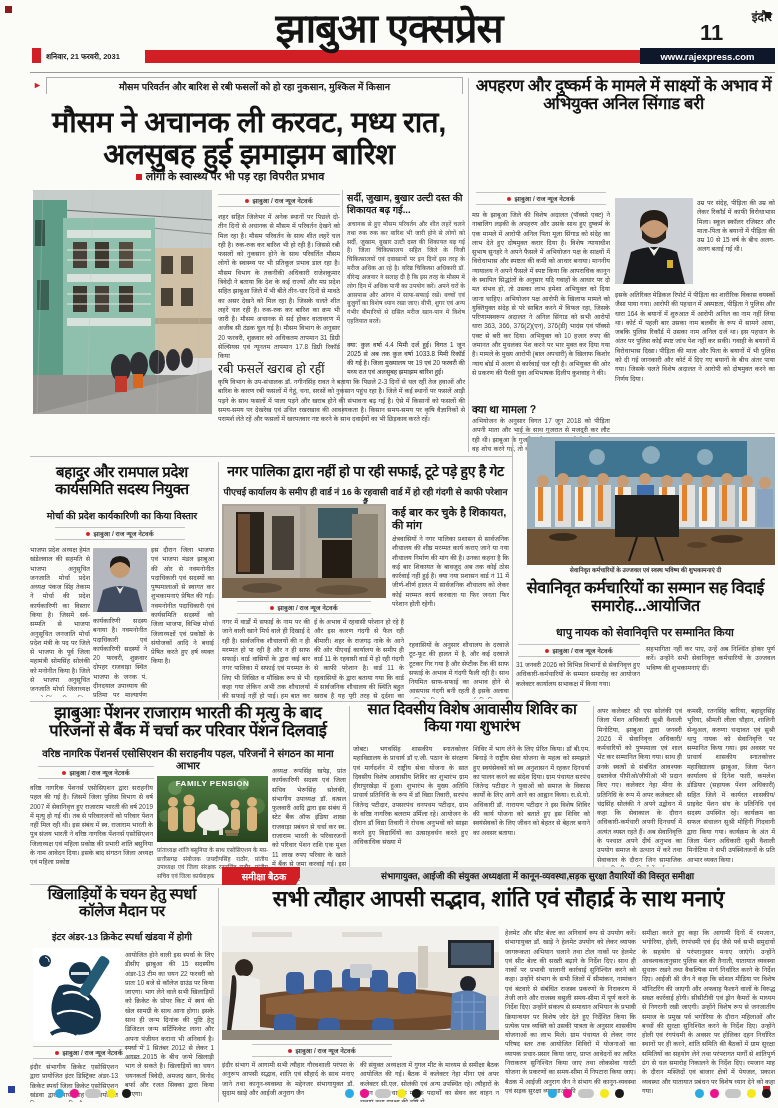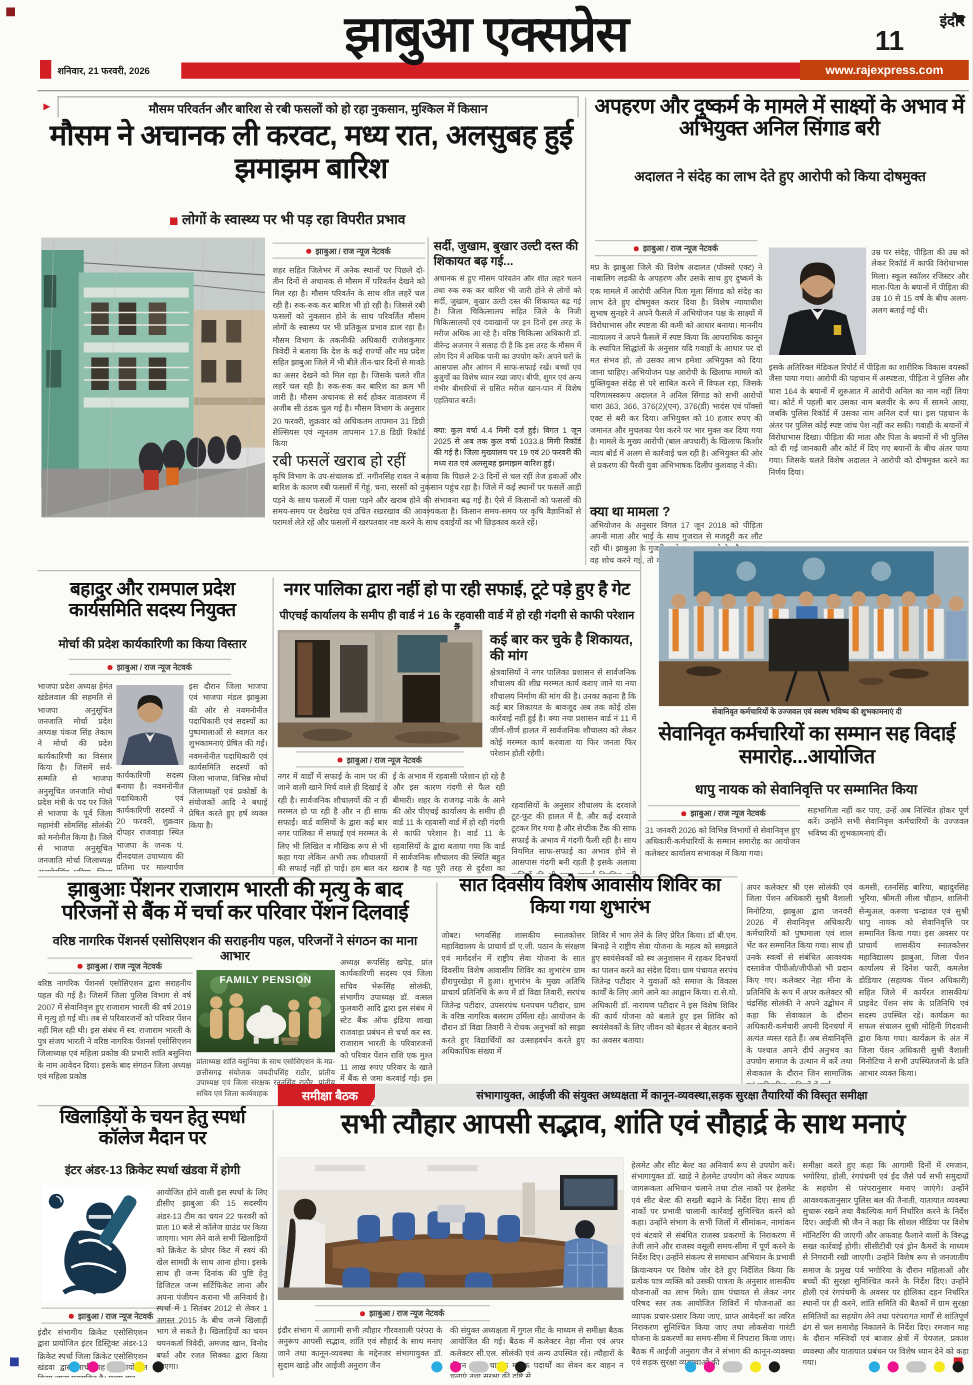--- a/index.html
+++ b/index.html
@@ -28,31 +28,31 @@
 <body>
 
 <div id="page">
 
   <div class="corner" style="left:5px;top:6px;background:#8c1b1e"></div>
   <div class="corner" style="left:765px;top:12px;background:#1a1a1a;width:6px;height:6px"></div>
   <div class="corner" style="left:8px;top:1086px;background:#2b3f9e"></div>
   <div class="corner" style="left:763px;top:1086px;background:#d21f26"></div>
 
   <div class="abs" style="left:32px;top:48px;width:9px;height:15px;background:#d21f26"></div>
-  <div class="abs" style="left:46px;top:51px;font-size:7.5px;font-weight:700">शनिवार, 21 फरवरी, 2026</div>
+  <div class="abs" style="left:46px;top:51px;font-size:7.5px;font-weight:700">शनिवार, 21 फरवरी, 2031</div>
   <div class="abs" style="left:145px;top:50px;width:495px;height:13px;background:#d21f26"></div>
-  <div class="abs" style="left:640px;top:48px;width:135px;height:16px;background:#c2410c;color:#fff;font-size:9.5px;font-weight:700;display:flex;align-items:center;justify-content:center">www.rajexpress.com</div>
+  <div class="abs" style="left:640px;top:48px;width:135px;height:16px;background:#0f172a;color:#fff;font-size:9.5px;font-weight:700;display:flex;align-items:center;justify-content:center">www.rajexpress.com</div>
   <div class="abs hl" style="left:219px;top:6px;width:340px;font-size:40px;letter-spacing:-1px">झाबुआ एक्सप्रेस</div>
   <div class="abs" style="left:700px;top:8px;width:72px;text-align:right;font-size:12px;font-weight:700">इंदौर</div>
   <div class="abs" style="left:700px;top:20px;width:72px;text-align:left;font-size:22px;font-weight:800">11</div>
   <div class="rh" style="left:30px;top:72px;width:745px;background:#999"></div>
 
   <div class="abs" style="left:33px;top:80px;color:#d21f26;font-size:9px">►</div>
   <div class="abs" style="left:46px;top:77px;width:417px;height:17px;border:1px solid #adadad;border-bottom:none;display:flex;align-items:center;justify-content:center;font-size:9.5px;font-weight:700;color:#222">मौसम परिवर्तन और बारिश से रबी फसलों को हो रहा नुकसान, मुश्किल में किसान</div>
-  <div class="abs hl" style="left:33px;top:96px;width:432px;font-size:23px">मौसम ने अचानक ली करवट, मध्य रात, अलसुबह हुई झमाझम बारिश</div>
+  <div class="abs hl" style="left:33px;top:106px;width:432px;font-size:29px">मौसम ने अचानक ली करवट, मध्य रात, अलसुबह हुई झमाझम बारिश</div>
   <div class="abs" style="left:70px;top:170px;width:320px;display:flex;align-items:center;justify-content:center">
     <span class="rsq"></span>
     <span class="sub" style="font-size:11px">लोगों के स्वास्थ्य पर भी पड़ रहा विपरीत प्रभाव</span>
   </div>
 
   <div class="photo" style="left:33px;top:190px;width:179px;height:224px">
     <svg width="179" height="224" viewBox="0 0 179 224">
       <rect width="179" height="70" fill="#c7cdca"></rect>
       <line x1="0" y1="18" x2="179" y2="30" stroke="#6a6f6d" stroke-width="1"></line>
       <line x1="0" y1="26" x2="179" y2="44" stroke="#6a6f6d" stroke-width="0.7"></line>
@@ -113,21 +113,20 @@
   <div class="abs bt" style="left:347px;top:220px;width:118px;height:114px;font-size:6.1px">अचानक से हुए मौसम परिवर्तन और शीत लहरें चलने तथा रुक रुक कर बारिश भी जारी होने से लोगों को सर्दी, जुखाम, बुखार उल्टी दस्त की शिकायत बढ़ गई है। जिला चिकित्सालय सहित जिले के निजी चिकित्सालयों एवं दवाखानों पर इन दिनों इस तरह के मरीज अधिक आ रहे है। वरिष्ठ चिकित्सा अधिकारी डॉ. वीरेन्द्र अजनार ने सलाह दी है कि इस तरह के मौसम में लोग दिन में अधिक पानी का उपयोग करें। अपने घरों के आसपास और आंगन में साफ-सफाई रखें। बच्चों एवं बुजुर्गों का विशेष ध्यान रखा जाए। बीपी, शुगर एवं अन्य गंभीर बीमारियों से ग्रसित मरीज खान-पान में विशेष एहतियात बरतें।</div>
   <div class="abs bt" style="left:347px;top:340px;width:118px;height:58px;font-size:6.3px;color:#2c2c2c">क्या: कुल वर्षा 4.4 मिमी दर्ज हुई। विगत 1 जून 2025 से अब तक कुल वर्षा 1033.8 मिमी रिकॉर्ड की गई है। जिला मुख्यालय पर 19 एवं 20 फरवरी की मध्य रात एवं अलसुबह झमाझम बारिश हुई।</div>
 
   <div class="abs" style="left:218px;top:360px;width:200px;font-size:12.5px;font-weight:400">रबी फसलें खराब हो रहीं</div>
   <div class="abs bt" style="left:218px;top:377px;width:247px;height:56px">कृषि विभाग के उप-संचालक डॉ. नगीनसिंह रावत ने बताया कि पिछले 2-3 दिनों से चल रहीं तेज हवाओं और बारिश के कारण रबी फसलों में गेहूं, चना, सरसों को नुकसान पहुंच रहा है। जिले में कई स्थानों पर फसलें आड़ी पड़ने के साथ फसलों में पाला पड़ने और खराब होने की संभावना बढ़ गई है। ऐसे में किसानों को फसलों की समय-समय पर देखरेख एवं उचित रखरखाव की आवश्यकता है। किसान समय-समय पर कृषि वैज्ञानिकों से परामर्श लेते रहें और फसलों में खरपतवार नष्ट करने के साथ दवाईयों का भी छिड़काव करते रहें।</div>
 
   <div class="rv" style="left:468px;top:78px;height:374px"></div>
   <div class="rh" style="left:30px;top:456px;width:482px"></div>
 
   <div class="abs hl" style="left:472px;top:76px;width:303px;font-size:16.5px">अपहरण और दुष्कर्म के मामले में साक्ष्यों के अभाव में अभियुक्त अनिल सिंगाड बरी</div>
-  <div class="abs sub" style="left:478px;top:136px;width:292px;font-size:11px">अदालत ने संदेह का लाभ देते हुए आरोपी को किया दोषमुक्त</div>
   <div class="abs byl" style="left:476px;top:192px;width:130px">
     <span class="dot"></span>
     <span>झाबुआ / राज न्यूज नेटवर्क</span>
   </div>
   <div class="abs bt" style="left:472px;top:210px;width:138px;height:192px">मप्र के झाबुआ जिले की विशेष अदालत (पॉक्सो एक्ट) ने नाबालिग लड़की के अपहरण और उसके साथ हुए दुष्कर्म के एक मामले में आरोपी अनिल पिता मूला सिंगाड को संदेह का लाभ देते हुए दोषमुक्त करार दिया है। विशेष न्यायाधीश सुभाष सुनहरे ने अपने फैसले में अभियोजन पक्ष के साक्ष्यों में विरोधाभास और स्पष्टता की कमी को आधार बनाया। माननीय न्यायालय ने अपने फैसले में स्पष्ट किया कि आपराधिक कानून के स्थापित सिद्धांतों के अनुसार यदि गवाहों के आधार पर दो मत संभव हो, तो उसका लाभ हमेशा अभियुक्त को दिया जाना चाहिए। अभियोजन पक्ष आरोपी के खिलाफ मामले को युक्तियुक्त संदेह से परे साबित करने में विफल रहा, जिसके परिणामस्वरूप अदालत ने अनिल सिंगाड को सभी आरोपों धारा 363, 366, 376(2)(एन), 376(डी) भादंस एवं पॉक्सो एक्ट से बरी कर दिया। अभियुक्त को 10 हजार रुपए की जमानत और मुचलका पेश करने पर भार मुक्त कर दिया गया है। मामले के मुख्य आरोपी (बाल अपचारी) के खिलाफ किशोर न्याय बोर्ड में अलग से कार्रवाई चल रही है। अभियुक्त की ओर से प्रकरण की पैरवी युवा अभिभाषक दिलीप कुशवाह ने की।</div>
   <div class="abs" style="left:472px;top:402px;width:140px;font-size:10.5px;font-weight:800">क्या था मामला ?</div>
   <div class="abs bt" style="left:472px;top:416px;width:138px;height:36px">अभियोजन के अनुसार विगत 17 जून 2018 को पीड़िता अपनी माता और भाई के साथ गुजरात से मजदूरी कर लौट रही थी। झाबुआ के गुजरी वाले पर बस रुकने के दौरान जब वह शोच करने गई, तो कथित तौर पर आरोपी अनिल सिंगाड और एक बाल अपचारी ने उसे मोटरसाइकिल पर अगवा कर लिया। आरोप था कि पीड़िता को गुजरात ले जाकर उसके साथ बार-बार दुष्कर्म किया गया। इस प्रकरण में पुलिस ने दोनों आरोपियों के विरुद्ध धारा 363, 366, 376(2)(एन), 376(डी) भादंस एवं पॉक्सो एक्ट में प्रकरण दर्ज किया था।</div>
 
   <div class="photo" style="left:615px;top:198px;width:78px;height:86px">
     <svg width="78" height="86" viewBox="0 0 78 86">

